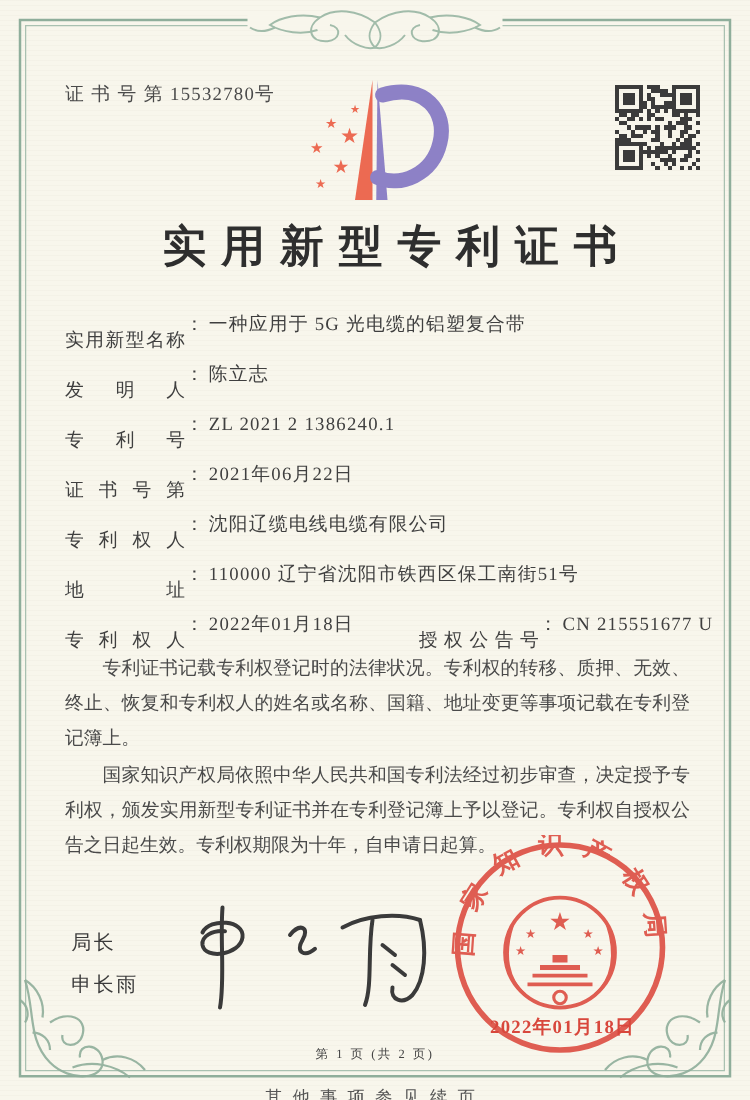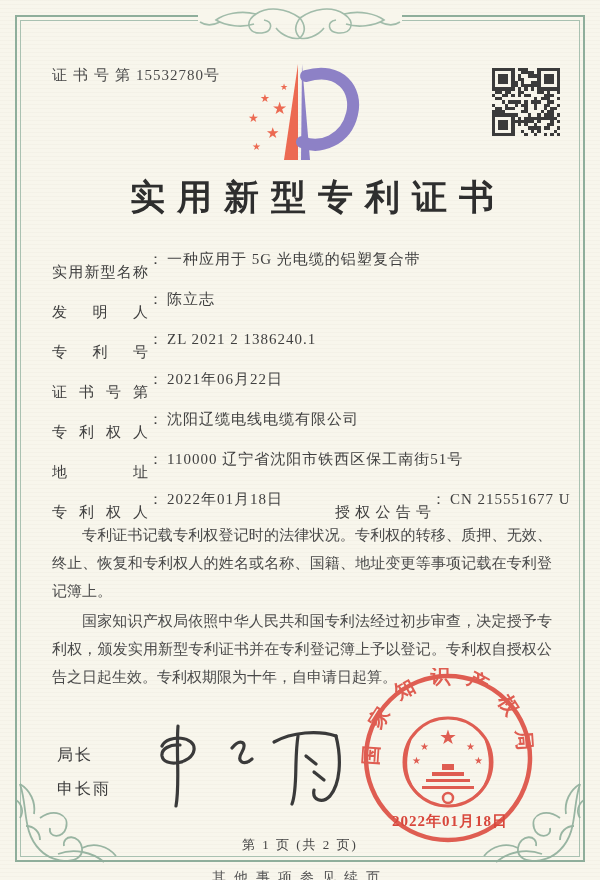--- a/index.html
+++ b/index.html
@@ -38,21 +38,21 @@
   
   .body-text{position:absolute;left:52px;right:48px;top:521px;font-size:15px;line-height:28px;
     text-align:justify;color:#4a4a4a;}
   .body-text p{margin:0 0 2px 0;text-indent:2em;}
   
   .director{position:absolute;left:57px;top:738px;font-size:16px;color:#3b3b3b;line-height:34px;letter-spacing:2px;}
   .signature{position:absolute;left:140px;top:712px;width:210px;height:100px;}
   .seal{position:absolute;left:358px;top:668px;width:180px;height:180px;opacity:.92;}
   .seal-date{position:absolute;left:362px;top:812px;width:176px;text-align:center;
     color:#d8473c;font-size:15px;font-weight:bold;letter-spacing:1px;}
-  .page-num{position:absolute;left:0;right:0;top:836px;text-align:center;font-size:13px;color:#444;letter-spacing:2px;}
+  .page-num{position:absolute;left:0;right:0;top:836px;text-align:center;font-size:10px;color:#444;letter-spacing:2px;}
   .footer-note{position:absolute;left:0;right:0;top:869px;text-align:center;font-size:14px;color:#555;letter-spacing:8px;}
   svg{display:block;}
 </style>
 </head>
 <body>
 
 <div class="page">
 
   <div class="frame-outer"></div>
   <div class="frame-inner"></div>

